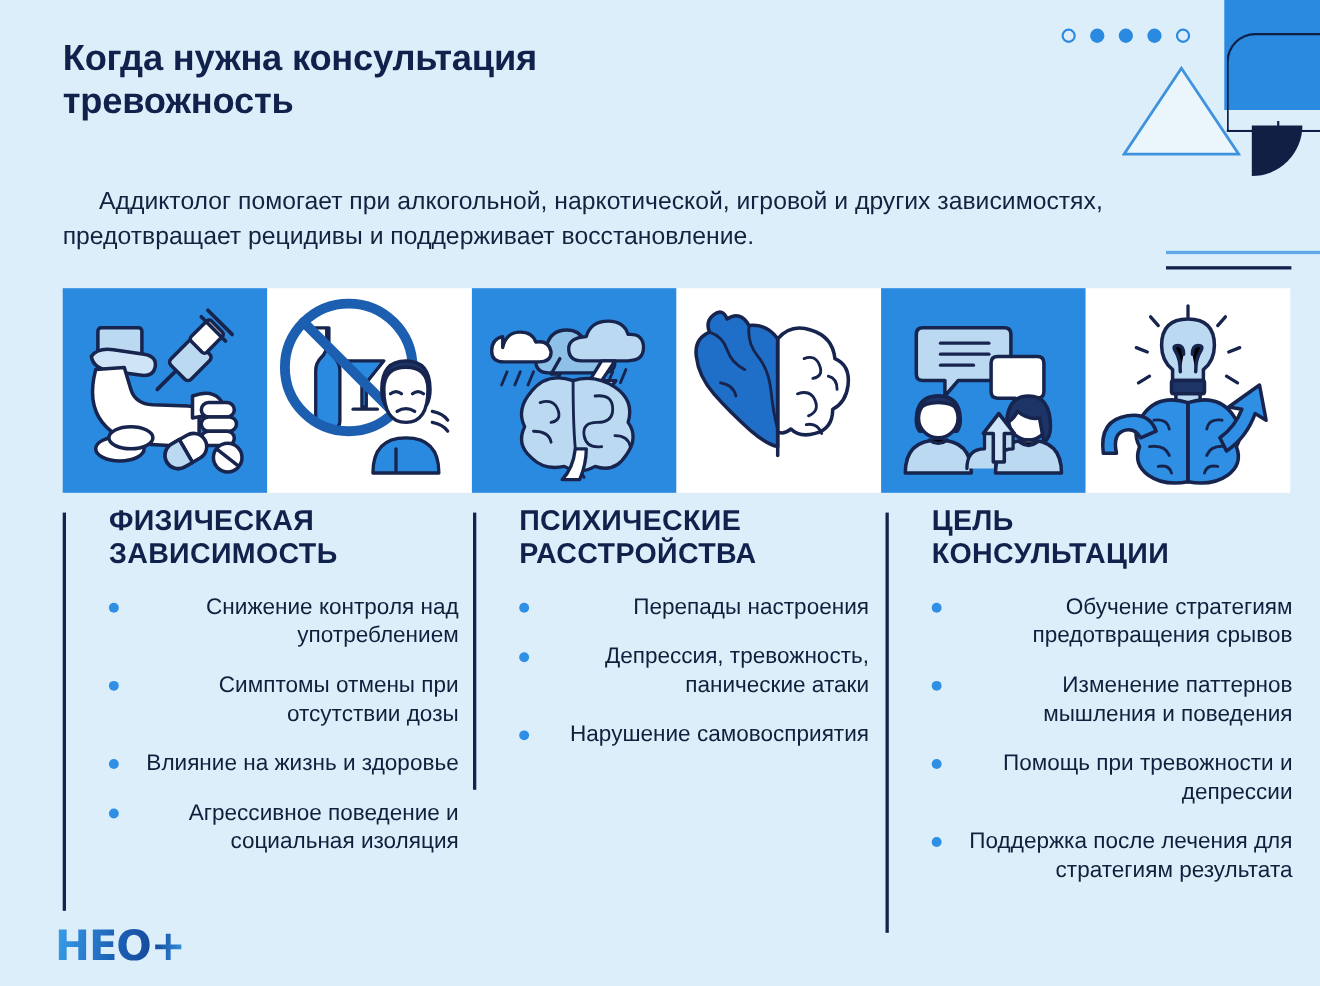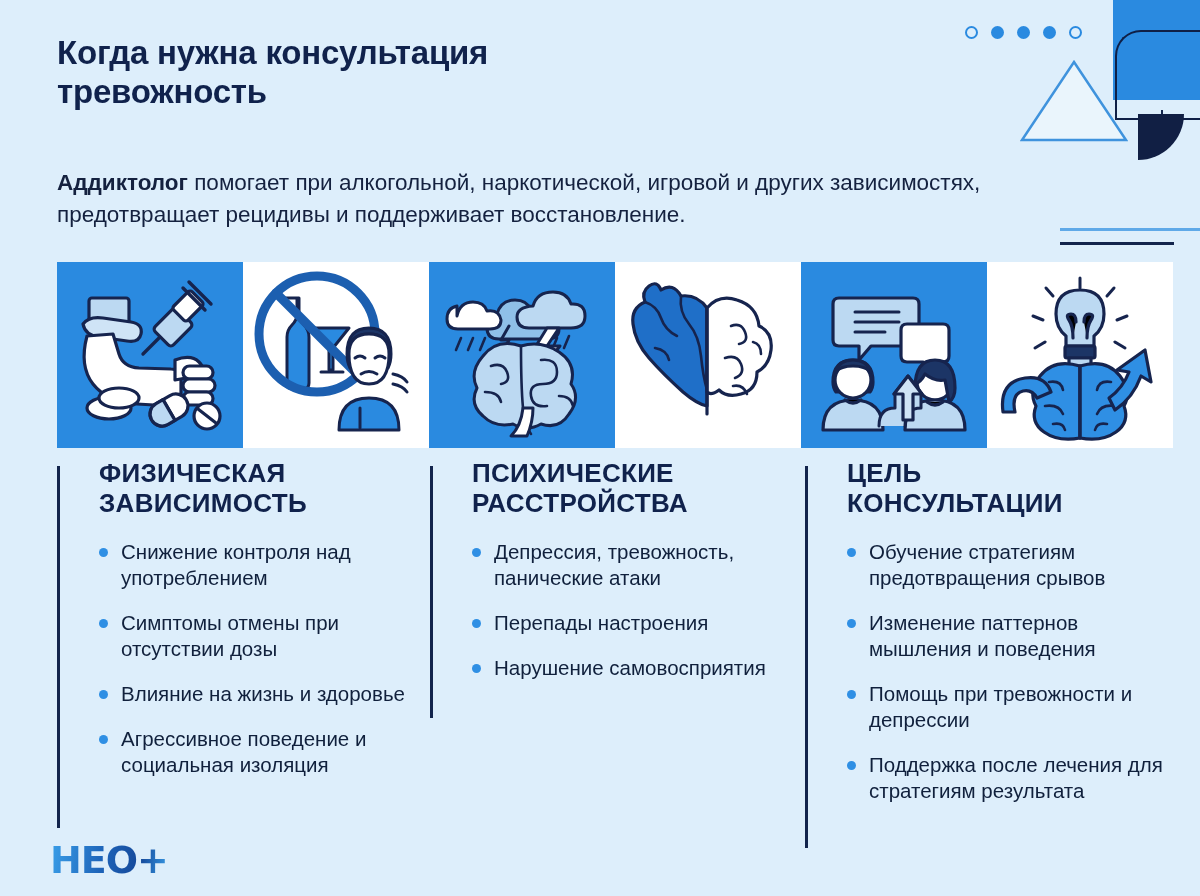--- a/index.html
+++ b/index.html
@@ -49,38 +49,38 @@
   
   .header{ position:absolute; left:57px; top:34px; width:900px; }
   .title{
     font-size:33px; line-height:1.17; font-weight:bold; color:#10224c;
     letter-spacing:-.2px;
   }
   .subtitle{
     position:absolute; left:57px; top:167px; width:1060px;
     font-size:22.5px; line-height:1.42; color:#14213f;
   }
-  .subtitle b{ font-weight:bold; }
+  .subtitle b{ font-weight:normal;margin-left:33px; }
   
   .band{ position:absolute; top:262px; left:0; width:1200px; height:186px; }
   .tile{ position:absolute; top:0; width:186px; height:186px; overflow:hidden; }
   .tile.blue{ background:#2a8ae0; }
   .tile.white{ background:#ffffff; }
   
   .cols{ position:absolute; top:458px; left:0; width:1200px; }
   .col{ position:absolute; top:0; }
   .col .vline{
     position:absolute; left:0; top:8px; width:2.5px; background:#12244c;
   }
   .col .inner{ padding-left:42px; }
   .col h2{
     font-size:26px; line-height:1.17; font-weight:bold; color:#10224c;
     text-transform:uppercase; letter-spacing:.3px; margin-bottom:20px;
   }
-  .col ul{ list-style:none; }
+  .col ul{ list-style:none;text-align:right; }
   .col li{
     position:relative; padding-left:22px; margin-bottom:19px;
     font-size:20.5px; line-height:1.27; color:#10203c;
   }
   .col li::before{
     content:""; position:absolute; left:0; top:9px;
     width:9px; height:9px; border-radius:50%; background:#2f8fe4;
   }
   
   .logo{
@@ -311,22 +311,22 @@
       </div>
     </div>
     <div class="col" style="left: 430px; width: 360px;">
       <div class="vline" style="height: 252px;"></div>
       <div class="inner">
         <h2>
           <div>ПСИХИЧЕСКИЕ</div>
           <div>РАССТРОЙСТВА</div>
         </h2>
         <ul>
+          <li>Перепады настроения</li>
           <li>Депрессия, тревожность, панические атаки</li>
-          <li>Перепады настроения</li>
           <li>Нарушение самовосприятия</li>
         </ul>
       </div>
     </div>
     <div class="col" style="left: 805px; width: 370px;">
       <div class="vline" style="height: 382px;"></div>
       <div class="inner">
         <h2>
           <div>ЦЕЛЬ</div>
           <div>КОНСУЛЬТАЦИИ</div>

